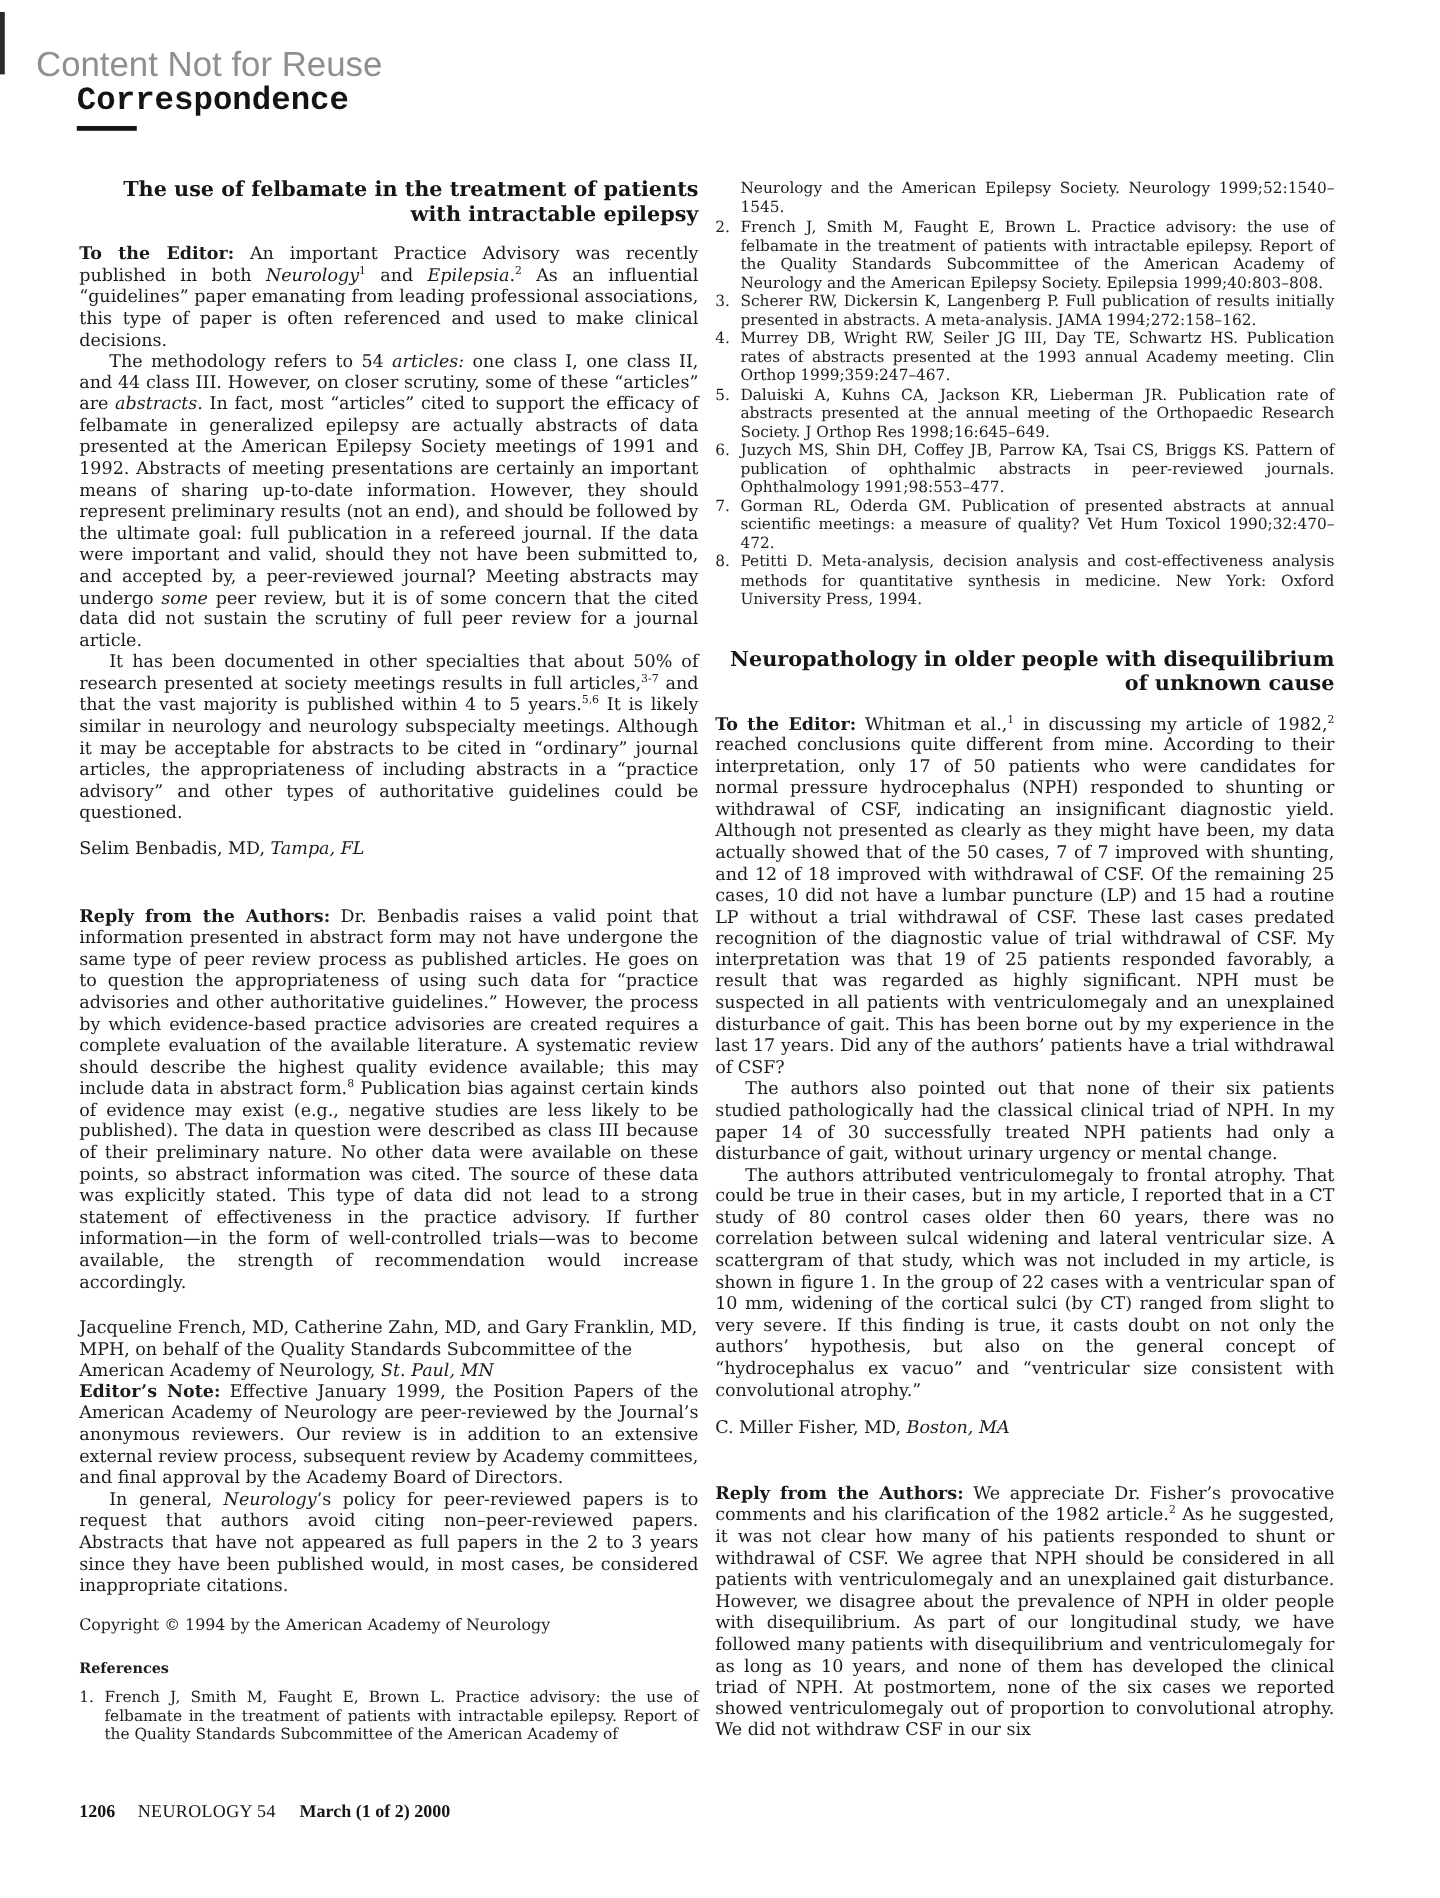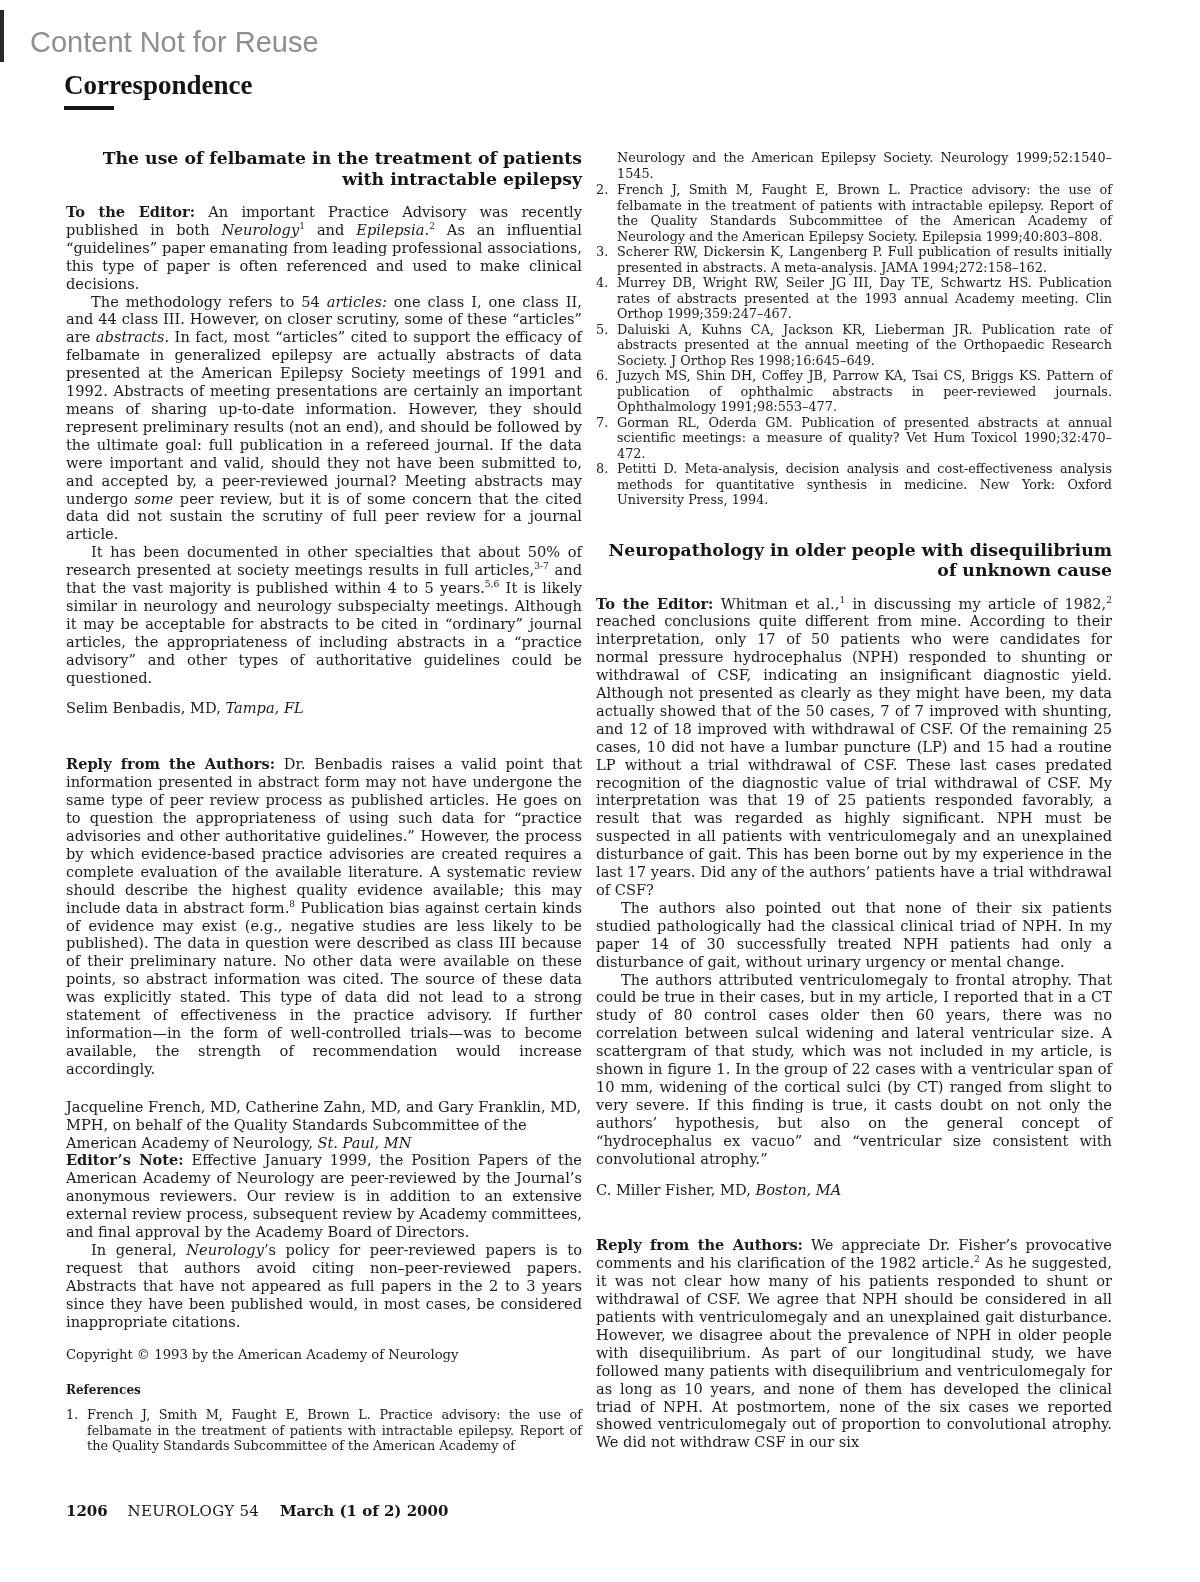--- a/index.html
+++ b/index.html
@@ -2,26 +2,26 @@
 <html><head>
 <meta charset="utf-8">
 <style>
   html,body { margin:0; padding:0; }
   body {
     width:1200px; height:1582px; background:#ffffff; color:#1b1b1b;
     font-family:"DejaVu Serif", serif; position:relative; overflow:hidden;
   }
   .scan-mark { position:absolute; left:0; top:10px; width:4px; height:52px; background:#2a2a2a; }
   .watermark {
-    position:absolute; left:30px; top:26px;
+    position:absolute; left:30px; top:38px;
     font-family:"Liberation Sans", sans-serif; font-size:29px; color:#8f8f8f;
   }
   .section-title {
     position:absolute; left:64px; top:70px;
-    font-family:Liberation Serif, serif; font-weight:bold; font-size:27px; color:#141414;
+    font-family:Liberation Mono, monospace; font-weight:bold; font-size:27px; color:#141414;
   }
   .section-title::after { content:""; display:block; width:50px; height:4px; background:#141414; margin-top:5px; }
   .col { position:absolute; width:516px; font-size:14.6px; line-height:17.9px; text-align:justify; }
   .col-left  { left:66px;  top:148px; }
   .col-right { left:596px; top:150px; }
   .article-title {
     font-size:17.3px; line-height:20.5px; font-weight:bold; color:#161616;
     margin:0 0 14px 0; text-align:right;
   }
   .article-title.t2 { margin-top:32px; }
@@ -32,21 +32,21 @@
   .after-reply { margin-top:20px; }
   .note { }
   sup { font-size:0.62em; vertical-align:super; line-height:0; }
   .copyright { margin-top:16px; font-size:13.2px; text-align:left; }
   .refs-heading { font-size:12px; font-weight:bold; margin:18px 0 7px 0; text-align:left; }
   .ref-list { font-size:12.8px; line-height:15.5px; }
   .ref-item { display:flex; }
   .ref-num { flex:none; width:21px; }
   .ref-text { flex:1; text-align:justify; }
   .ref-cont { font-size:12.8px; line-height:15.5px; padding-left:21px; text-align:justify; margin-bottom:1px; }
-  .footer { position:absolute; left:66px; top:1502px; font-size:15px; color:#161616; }
+  .footer { position:absolute; left:66px; top:1502px; font-size:15px; color:#161616;font-family:Liberation Serif, serif; }
   .footer .pg { font-weight:bold; }
   .footer .jr { margin-left:15px; letter-spacing:0.3px; }
   .footer .is { margin-left:16px; font-weight:bold; }
 </style>
 </head>
 <body>
 
 <div>
   <div class="scan-mark"></div>
   <div class="watermark">Content Not for Reuse</div>
@@ -55,21 +55,21 @@
   <div class="col col-left">
     <h2 class="article-title">The use of felbamate in the treatment of patients with intractable epilepsy</h2>
     <p class="para"><b>To the Editor:</b> An important Practice Advisory was recently published in both <i>Neurology</i><sup>1</sup> and <i>Epilepsia</i>.<sup>2</sup> As an influential “guidelines” paper emanating from leading professional associations, this type of paper is often referenced and used to make clinical decisions.</p>
     <p class="para indent">The methodology refers to 54 <i>articles:</i> one class I, one class II, and 44 class III. However, on closer scrutiny, some of these “articles” are <i>abstracts</i>. In fact, most “articles” cited to support the efficacy of felbamate in generalized epilepsy are actually abstracts of data presented at the American Epilepsy Society meetings of 1991 and 1992. Abstracts of meeting presentations are certainly an important means of sharing up-to-date information. However, they should represent preliminary results (not an end), and should be followed by the ultimate goal: full publication in a refereed journal. If the data were important and valid, should they not have been submitted to, and accepted by, a peer-reviewed journal? Meeting abstracts may undergo <i>some</i> peer review, but it is of some concern that the cited data did not sustain the scrutiny of full peer review for a journal article.</p>
     <p class="para indent">It has been documented in other specialties that about 50% of research presented at society meetings results in full articles,<sup>3-7</sup> and that the vast majority is published within 4 to 5 years.<sup>5,6</sup> It is likely similar in neurology and neurology subspecialty meetings. Although it may be acceptable for abstracts to be cited in “ordinary” journal articles, the appropriateness of including abstracts in a “practice advisory” and other types of authoritative guidelines could be questioned.</p>
     <p class="sig">Selim Benbadis, MD, <i>Tampa, FL</i></p>
     <p class="para reply"><b>Reply from the Authors:</b> Dr. Benbadis raises a valid point that information presented in abstract form may not have undergone the same type of peer review process as published articles. He goes on to question the appropriateness of using such data for “practice advisories and other authoritative guidelines.” However, the process by which evidence-based practice advisories are created requires a complete evaluation of the available literature. A systematic review should describe the highest quality evidence available; this may include data in abstract form.<sup>8</sup> Publication bias against certain kinds of evidence may exist (e.g., negative studies are less likely to be published). The data in question were described as class III because of their preliminary nature. No other data were available on these points, so abstract information was cited. The source of these data was explicitly stated. This type of data did not lead to a strong statement of effectiveness in the practice advisory. If further information—in the form of well-controlled trials—was to become available, the strength of recommendation would increase accordingly.</p>
     <p class="sig after-reply">Jacqueline French, MD, Catherine Zahn, MD, and Gary Franklin, MD, MPH, on behalf of the Quality Standards Subcommittee of the American Academy of Neurology, <i>St. Paul, MN</i></p>
     <p class="para note"><b>Editor’s Note:</b> Effective January 1999, the Position Papers of the American Academy of Neurology are peer-reviewed by the Journal’s anonymous reviewers. Our review is in addition to an extensive external review process, subsequent review by Academy committees, and final approval by the Academy Board of Directors.</p>
     <p class="para indent">In general, <i>Neurology</i>’s policy for peer-reviewed papers is to request that authors avoid citing non–peer-reviewed papers. Abstracts that have not appeared as full papers in the 2 to 3 years since they have been published would, in most cases, be considered inappropriate citations.</p>
-    <p class="copyright">Copyright © 1993 by the American Academy of Neurology</p>
+    <p class="copyright">Copyright © 1994 by the American Academy of Neurology</p>
     <h3 class="refs-heading">References</h3>
     <div class="ref-list">
         <div class="ref-item">
           <span class="ref-num">1.</span>
           <span class="ref-text">French J, Smith M, Faught E, Brown L. Practice advisory: the use of felbamate in the treatment of patients with intractable epilepsy. Report of the Quality Standards Subcommittee of the American Academy of</span>
         </div>
       </div>
   </div>
 
   <div class="col col-right">

